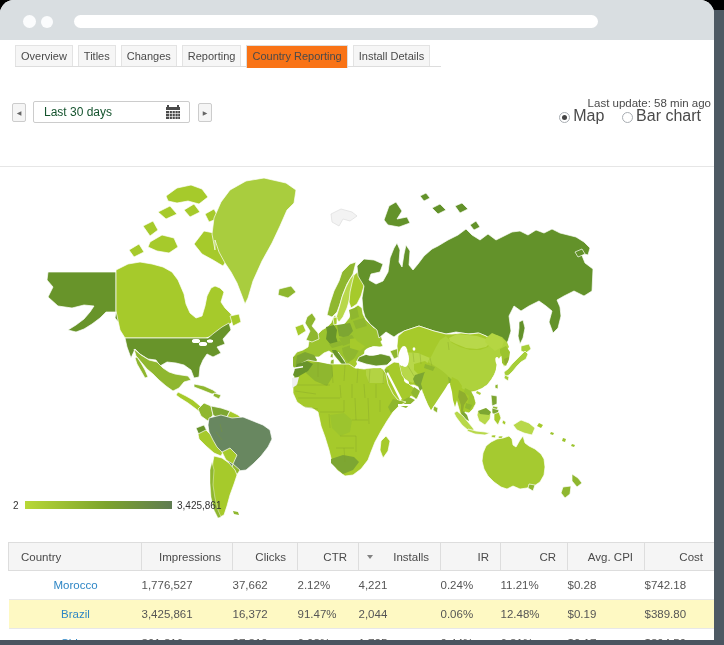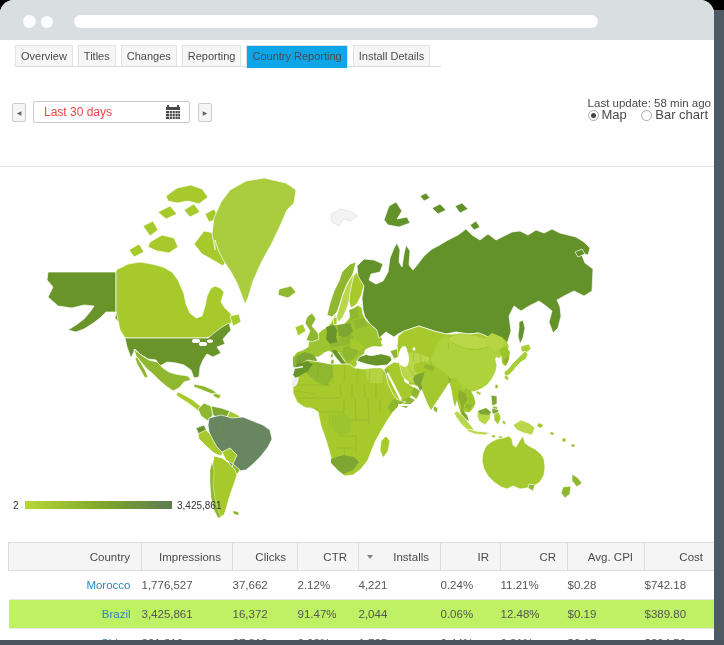--- a/index.html
+++ b/index.html
@@ -5,41 +5,41 @@
 * { margin:0; padding:0; box-sizing:border-box; }
 html,body { width:724px; height:645px; }
 body { position:relative; font-family:"Liberation Sans", sans-serif; background:#4d5963; overflow:hidden; }
 #blacktop { position:absolute; left:0; top:0; width:724px; height:10px; background:#000; }
 #win { position:absolute; left:0; top:0; width:714px; height:640px; background:#fff; border-radius:14px 14px 0 0; overflow:hidden; }
 #titlebar { position:absolute; left:0; top:0; width:714px; height:40px; background:#d9dee1; }
 .dot { position:absolute; border-radius:50%; background:#fbfcfd; }
 #urlbar { position:absolute; left:74px; top:15px; width:524px; height:13px; border-radius:7px; background:#fff; }
 #tabs { position:absolute; left:15px; top:45px; height:23px; white-space:nowrap; }
 .tab { display:inline-block; vertical-align:top; height:22px; line-height:21px; padding:0 5px; margin-right:5px; font-size:11px; color:#4a4a4a; background:#f6f6f6; border:1px solid #e3e3e3;text-align:right; }
-.tab.active { position:relative; z-index:2; background:#0ea5e9; border:1px solid #ddd; border-bottom:none; height:23px; }
+.tab.active { position:relative; z-index:2; background:#f97316; border:1px solid #ddd; border-bottom:none; height:23px; }
 #tabline { position:absolute; left:15px; top:66px; width:426px; height:1px; background:#ddd; z-index:1; }
 #lastupdate { position:absolute; right:3px; top:81px; font-size:11.5px; color:#4a4a4a;margin-top:16px; }
 .navbtn { position:absolute; top:103px; width:14px; height:19px; background:#f5f5f5; border:1px solid #ccc; border-radius:2px; color:#555; font-size:6px; color:#666; text-align:center; line-height:18px; }
-#dateinput { position:absolute; left:33px; top:101px; width:157px; height:22px; background:#fff; border:1px solid #ccc; border-radius:2px; font-size:12px; color:#ef4444; line-height:20px; padding-left:10px; }
+#dateinput { position:absolute; left:33px; top:101px; width:157px; height:22px; background:#fff; border:1px solid #ccc; border-radius:2px; font-size:12px; color:#14532d; line-height:20px; padding-left:10px; }
 #calicon { position:absolute; right:9px; top:3px; }
-#radios { position:absolute; right:6px; top:107px; font-size:13px; color:#4a4a4a; }
+#radios { position:absolute; right:13px; top:107px; font-size:16px; color:#4a4a4a; }
 .radio { display:inline-block; width:11px; height:11px; border-radius:50%; background:#fff; border:1px solid #a8adb2; vertical-align:-2px; margin-right:3px; position:relative; }
 .radio.sel::after { content:""; position:absolute; left:2px; top:2px; width:5px; height:5px; border-radius:50%; background:#444; }
 #metrics { position:absolute; left:16px; top:144px; height:22px; font-size:11px; white-space:nowrap; }
 #metrics .pill { display:inline-block; height:22px; line-height:22px; padding:0 5px; background:#7fb13d; color:#fff; }
 #metrics a { color:#2e86c5; text-decoration:none; margin-left:16px; }
 #hline { position:absolute; left:0; top:166px; width:714px; height:1px; background:#e6e6e6; }
 #map { position:absolute; left:0; top:0; width:714px; height:640px; }
 #tablewrap { position:absolute; left:8px; top:542px; width:706px; }
 table { border-collapse:collapse; table-layout:fixed; width:706px; font-size:11.5px; }
 thead th { background:#f5f5f5; border:1px solid #ddd; font-weight:normal; color:#4a4a4a; height:28px; text-align:right; padding-right:11px; position:relative; }
-thead th:first-child { text-align:right; padding-left:12px; }
+thead th:first-child { text-align:left; padding-left:12px; }
 tbody td { height:29px; text-align:left; padding-right:11px; color:#555; border-bottom:1px solid #e8e8e8; }
-tbody td:first-child { text-align:right; padding-left:12px; color:#2e86c5; }
-tbody tr.alt { background:#bef264; }
+tbody td:first-child { text-align:center; padding-left:12px; color:#2e86c5; }
+tbody tr.alt { background:#fef9c3; }
 #botbar { position:absolute; left:0; top:640px; width:724px; height:5px; background:#4a5560; }
 .caret { display:inline-block; width:0; height:0; border-left:3.5px solid transparent; border-right:3.5px solid transparent; border-top:4.5px solid #828282; }
 </style>
 </head>
 <body>
 <div id="blacktop"></div>
 <div id="win">
   <div id="titlebar">
     <div class="dot" style="left:23px;top:15px;width:13px;height:13px;"></div>
     <div class="dot" style="left:41px;top:15.5px;width:12px;height:12px;"></div>

